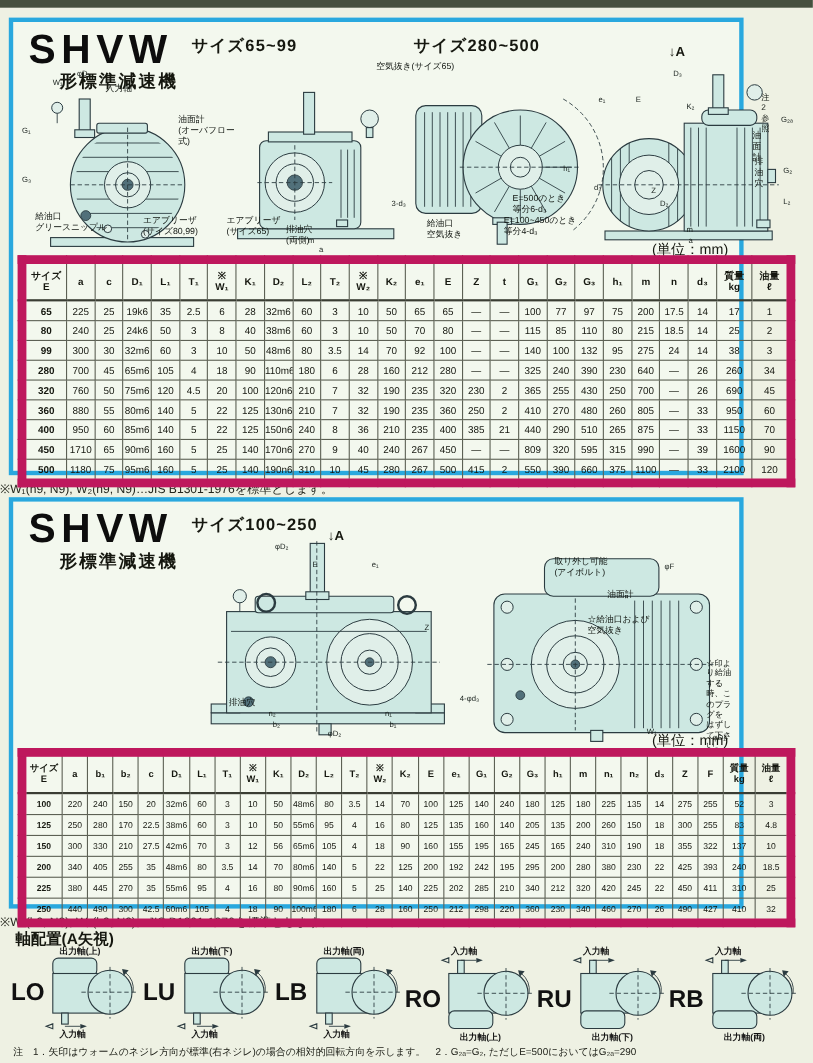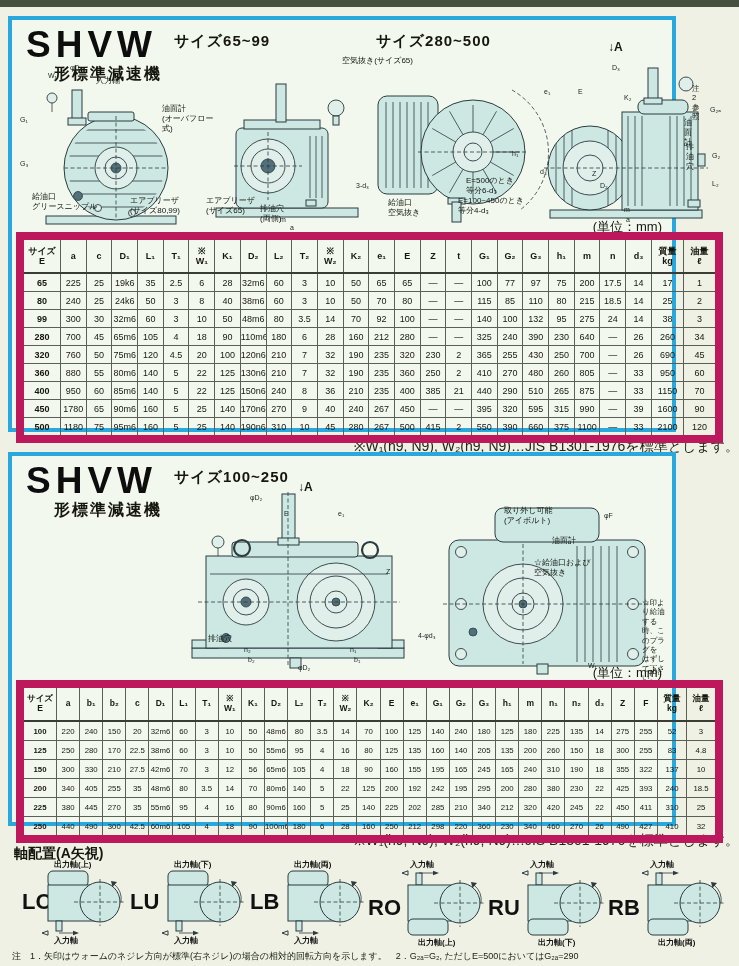--- a/index.html
+++ b/index.html
@@ -19,21 +19,21 @@
   .dtable th{font-size:9px;white-space:pre-line;height:32px;font-weight:bold;line-height:1.15;}
   .dtable thead th{border-bottom:2px solid #3a3d33;}
   .dtable td:first-child{font-weight:bold;}
   .t1{left:4px;top:212px;width:707px;}
   .t1 td{font-size:9px;height:17px;}
   .t1 th:first-child{width:36px;}  .t1 th:nth-last-child(-n+2){width:31px;}
   .t2{left:4px;top:224px;width:707px;}
   .t2 th{font-size:8.5px;}
   .t2 td{font-size:7.8px;height:18px;}
   .t2 th:first-child{width:32px;}  .t2 th:nth-last-child(-n+2){width:28px;}
-  .footnote{position:absolute;left:0;right:0;text-align:right;font-size:14px;color:#23251c;}
+  .footnote{position:absolute;left:0;right:0;text-align:left;font-size:11px;color:#23251c;}
   .axis{position:absolute;left:8px;top:845px;width:723px;height:118px;}
   .axis-title{position:absolute;left:6px;top:0;font-weight:bold;font-size:14px;}
   .axrow{position:absolute;left:0;top:16px;width:723px;height:86px;display:flex;}
   .axd{width:120px;position:relative;flex:0 0 auto;}
   .axd-code{position:absolute;font-size:22px;font-weight:bold;color:#111;}
   .axd-label{position:absolute;font-size:8px;font-weight:bold;color:#111;white-space:nowrap;}
   .axnote{position:absolute;left:4px;bottom:0;font-size:9px;color:#1a1c14;white-space:nowrap;}
   svg{position:absolute;overflow:visible;}
   svg .mk{fill:#cde8e2;stroke:#2b3b40;stroke-width:1;}
   svg .mk2{fill:#e0efe9;stroke:#2b3b40;stroke-width:0.9;}
@@ -438,37 +438,37 @@
           <td>510</td>
           <td>265</td>
           <td>875</td>
           <td>—</td>
           <td>33</td>
           <td>1150</td>
           <td>70</td>
         </tr>
         <tr>
           <td>450</td>
-          <td>1780</td>
+          <td>1710</td>
           <td>65</td>
           <td>90m6</td>
           <td>160</td>
           <td>5</td>
           <td>25</td>
           <td>140</td>
           <td>170n6</td>
           <td>270</td>
           <td>9</td>
           <td>40</td>
           <td>240</td>
           <td>267</td>
           <td>450</td>
           <td>—</td>
           <td>—</td>
-          <td>395</td>
+          <td>809</td>
           <td>320</td>
           <td>595</td>
           <td>315</td>
           <td>990</td>
           <td>—</td>
           <td>39</td>
           <td>1600</td>
           <td>90</td>
         </tr>
         <tr>
@@ -817,21 +817,21 @@
     </table>
 </div>
 
 <div class="footnote" style="top:830px;">※W₁(h9, N9), W₂(h9, N9)…JIS B1301-1976を標準とします。</div>
 
 <div class="axis">
   <div class="axis-title">軸配置(A矢視)</div>
   <div class="axrow">
 
     <div class="axd">
-      <span class="axd-code" style="left:14px;top:28px;">LO</span>
+      <span class="axd-code" style="left:2px;top:28px;">LO</span>
       <span class="axd-label" style="left:46px;top:-2px;">出力軸(上)</span>
       <svg style="left:32px;top:8px;" width="86" height="66">
         <rect class="mk" x="8" y="2" width="40" height="16" rx="5"></rect>
         <rect class="mk" x="8" y="16" width="52" height="36"></rect>
         <circle class="mk" cx="60" cy="33" r="20"></circle>
         <line class="ln dash" x1="34" y1="33" x2="84" y2="33"></line>
           <line class="ln dash" x1="60" y1="10" x2="60" y2="57"></line>
         <path class="ln" d="M74 15 A20 20 0 0 1 81 33"></path>
           <polygon points="71,12 77,13 72.5,18" fill="#2b3b40"></polygon>
         <rect class="mk" x="16" y="52" width="6" height="10"></rect>

